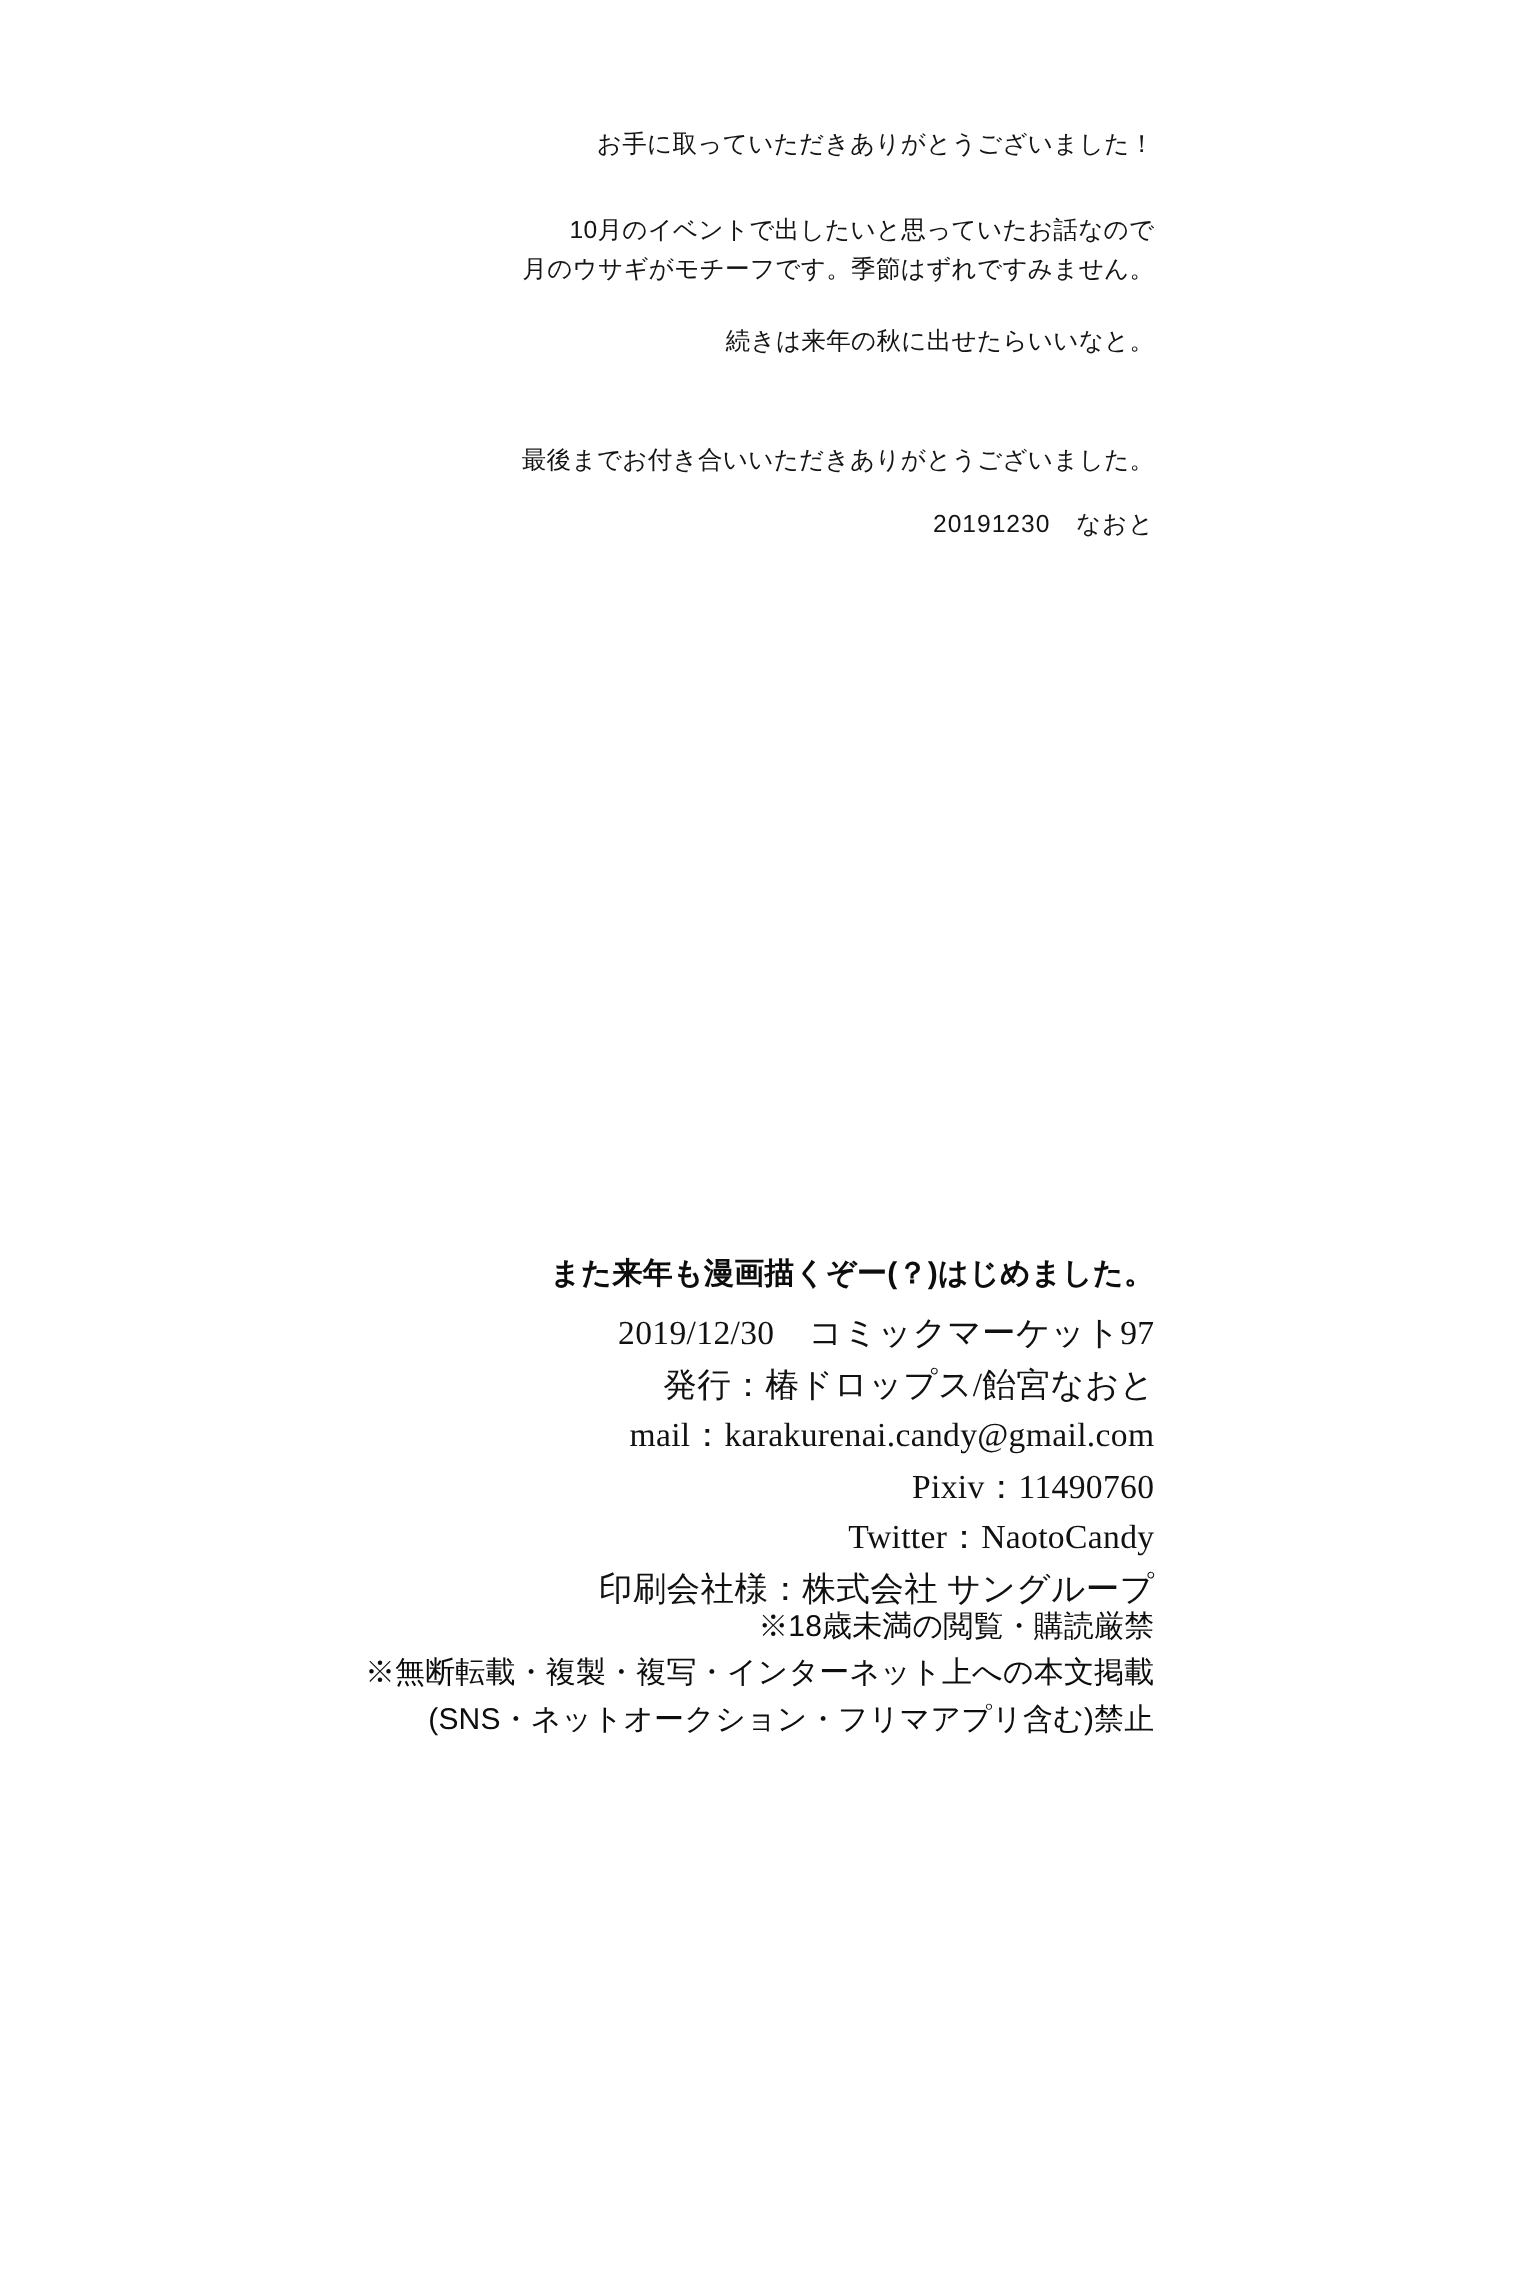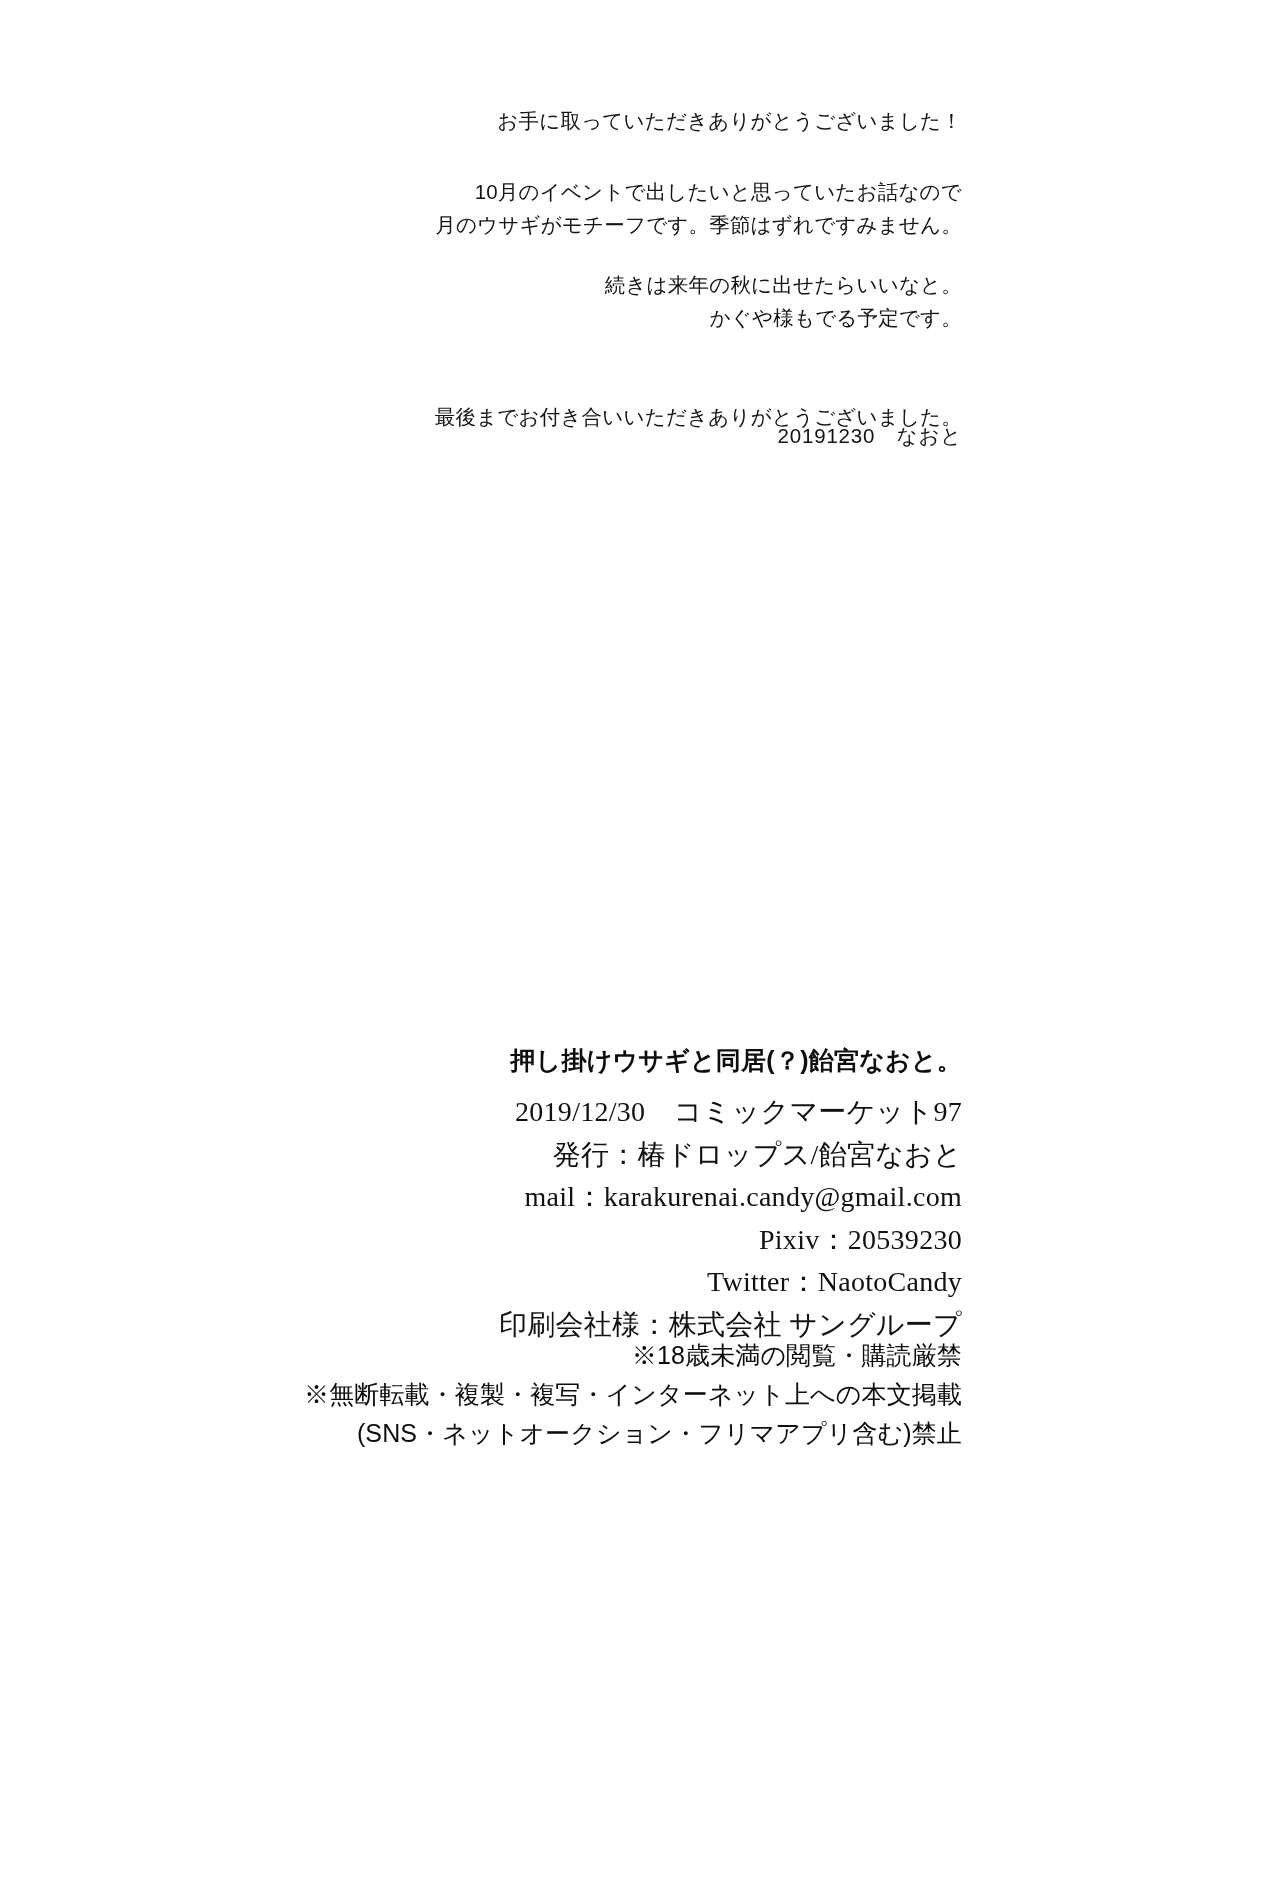--- a/index.html
+++ b/index.html
@@ -115,34 +115,33 @@
 
 <div class="page">
 
   <div class="afterword">
     <p>お手に取っていただきありがとうございました！</p>
     <div class="gap-l"></div>
     <p>10月のイベントで出したいと思っていたお話なので</p>
     <p>月のウサギがモチーフです。季節はずれですみません。</p>
     <div class="gap-m"></div>
     <p>続きは来年の秋に出せたらいいなと。</p>
-    <p>かぐや様もでる予定です。</p>
     <div class="gap-xl"></div>
     <div class="gap-s"></div>
     <p>最後までお付き合いいただきありがとうございました。</p>
   </div>
 
   <div class="signature">20191230　なおと</div>
 
   <div class="colophon">
-    <p class="colophon-title">押し掛けウサギと同居(？)飴宮なおと。</p>
+    <p class="colophon-title">また来年も漫画描くぞー(？)はじめました。</p>
     <p class="colophon-line">2019/12/30　コミックマーケット97</p>
     <p class="colophon-line">発行：椿ドロップス/飴宮なおと</p>
     <p class="colophon-line">mail：karakurenai.candy@gmail.com</p>
-    <p class="colophon-line">Pixiv：20539230</p>
+    <p class="colophon-line">Pixiv：11490760</p>
     <p class="colophon-line">Twitter：NaotoCandy</p>
     <p class="colophon-line">印刷会社様：株式会社 サングループ</p>
   </div>
 
   <div class="notices">
     <p class="notice-line">※18歳未満の閲覧・購読厳禁</p>
     <p class="notice-line">※無断転載・複製・複写・インターネット上への本文掲載</p>
     <p class="notice-line">(SNS・ネットオークション・フリマアプリ含む)禁止</p>
   </div>
 

